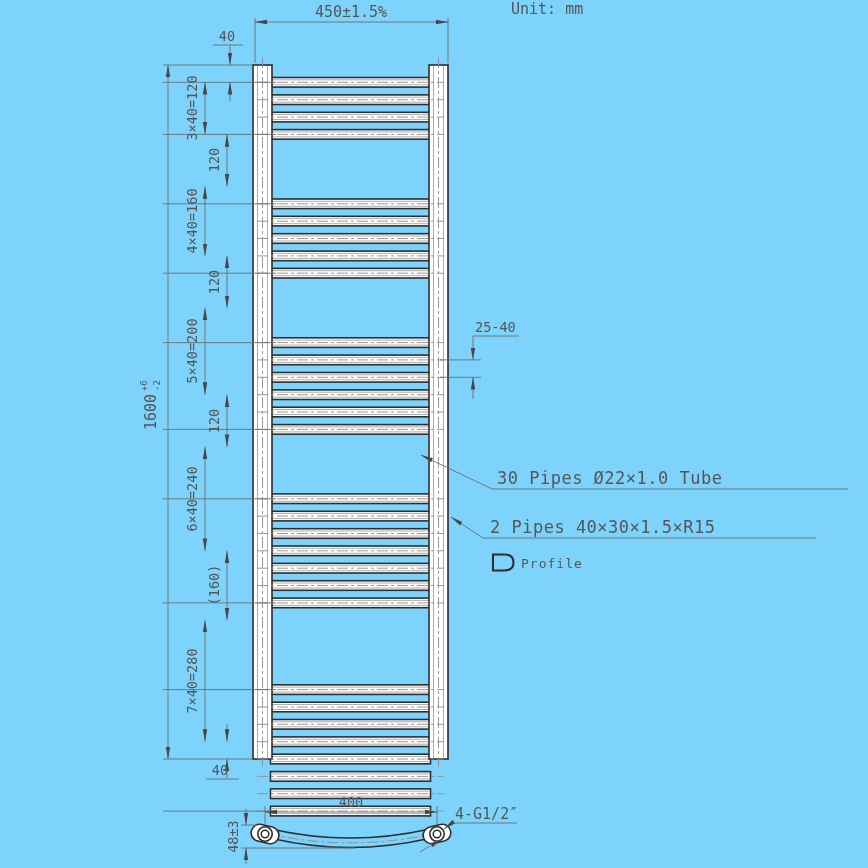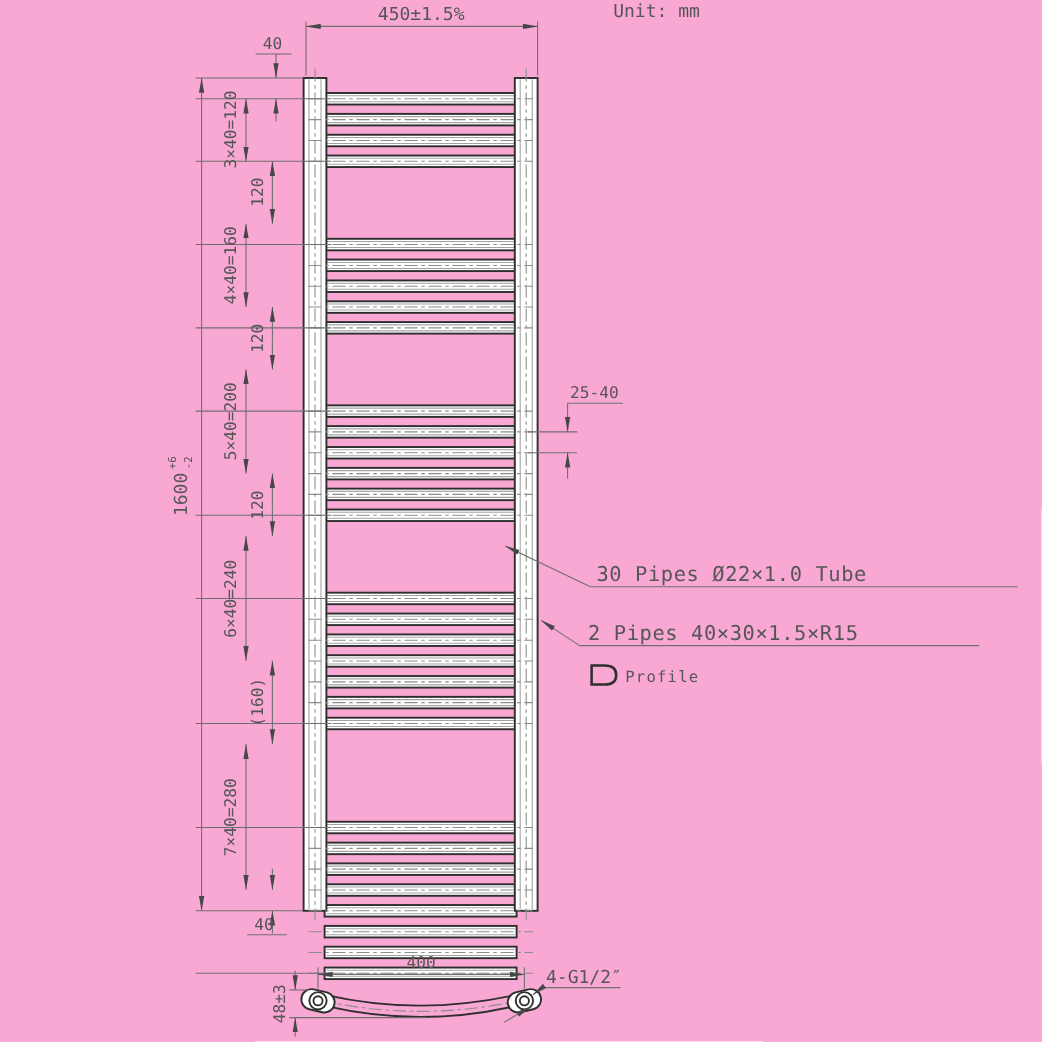--- a/index.html
+++ b/index.html
@@ -1,16 +1,16 @@
 <!DOCTYPE html>
 <html><head>
 <meta charset="utf-8">
 <style>
   html,body{margin:0;padding:0;background:#fff;}
-  #stage{position:relative;width:868px;height:868px;background:#f9a8d4;overflow:hidden;}
+  #stage{position:relative;width:868px;height:868px;background:#7dd3fc;overflow:hidden;}
   svg{display:block;}
   text{font-family:"DejaVu Sans Mono","Liberation Mono",monospace;fill:#565656;}
   .obj{stroke:#2e2e2e;stroke-width:1.5;fill:none;}
   .objfill{stroke:#2e2e2e;stroke-width:1.6;fill:#ffffff;}
   .thin{stroke:#6e6e6e;stroke-width:0.9;fill:none;}
   .wall{stroke:#a3a3a3;stroke-width:0.9;fill:none;}
   .cl{stroke:#8d8d8d;stroke-width:0.9;fill:none;stroke-dasharray:11 3 3 3;}
   .t14{font-size:13.5px;}
   .t15{font-size:15px;}
   .t17{font-size:17px;letter-spacing:0.5px;}

